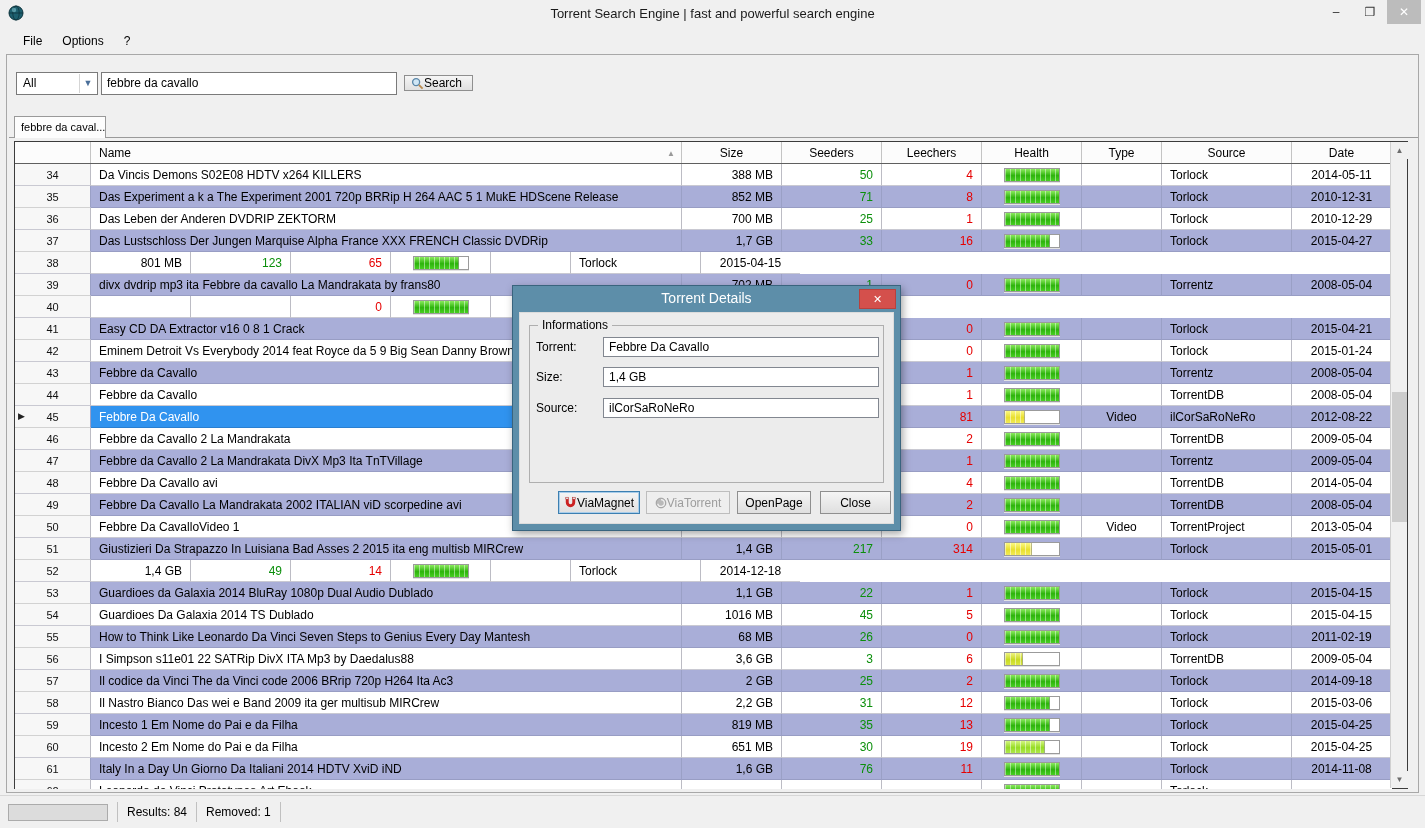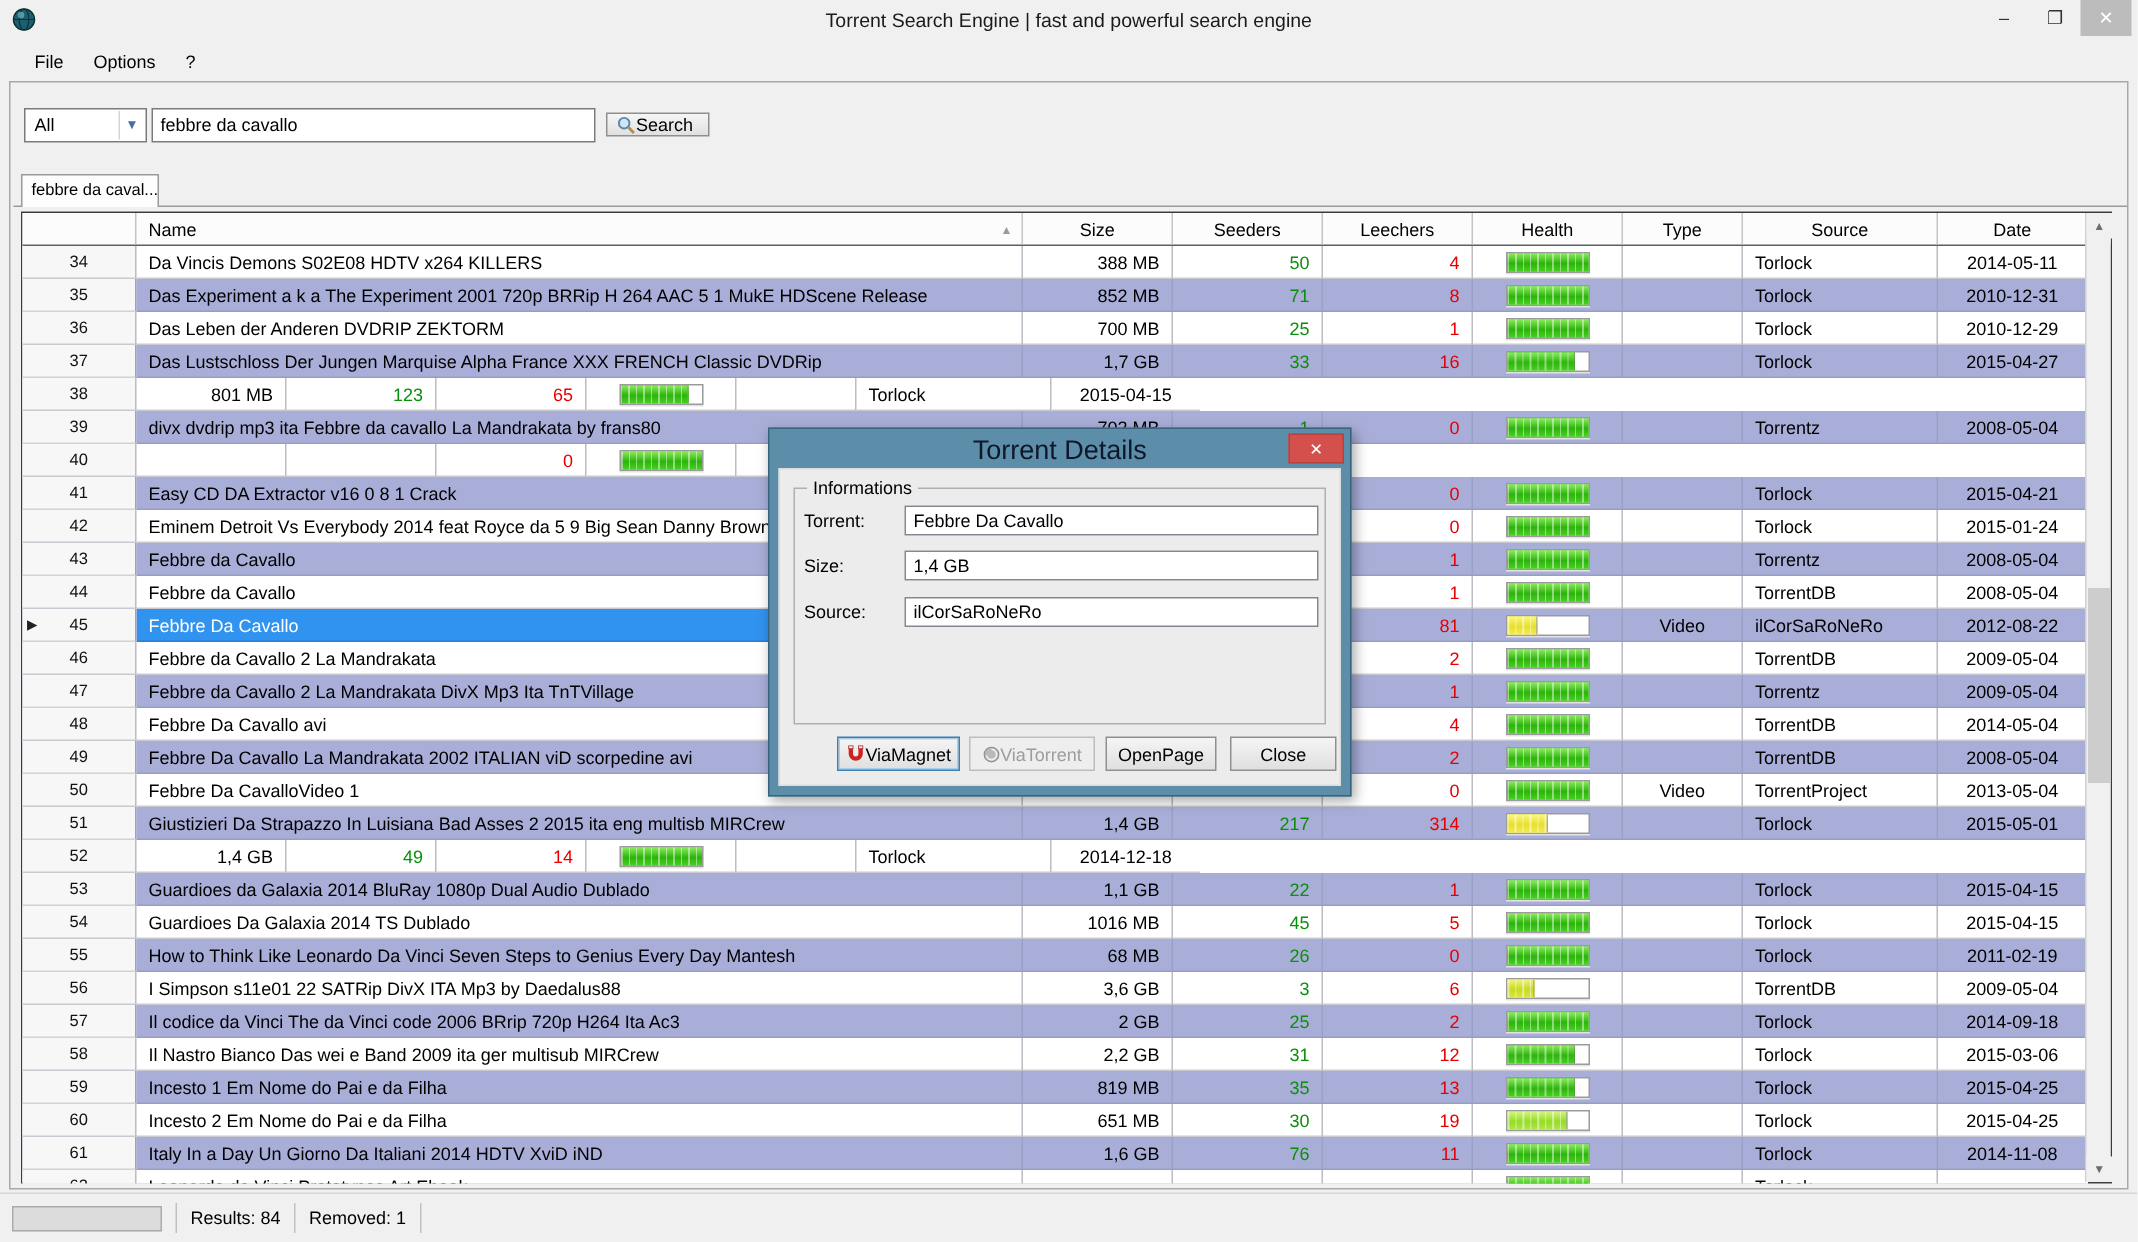--- a/index.html
+++ b/index.html
@@ -81,21 +81,21 @@
   .scroll-thumb { position:absolute; left:1px; width:15px; top:250px; height:130px; background:#cdcdcd; }
 
   
   .statusbar { position:absolute; left:0; top:795px; width:1425px; height:33px; background:#f0f0f0; border-top:1px solid #d7d7d7; display:flex; align-items:center; padding-left:8px; }
   .progress-box { width:100px; height:17px; background:#dcdcdc; border:1px solid #ababab; }
   .status-sep { width:1px; height:20px; background:#c0c0c0; margin:0 9px; }
   .status-text { font-size:12px; }
 
   
   .dialog { position:absolute; left:512px; top:285px; width:389px; height:246px; background:#5d8ea9; border:1px solid #39647e; box-shadow:2px 3px 8px rgba(0,0,0,.35); z-index:10; }
-  .dialog-title { position:absolute; left:0; right:0; top:4px; text-align:center; font-size:18px; color:#0f172a; }
+  .dialog-title { position:absolute; left:0; right:0; top:4px; text-align:center; font-size:14px; color:#ffffff; }
   .dialog-close { position:absolute; right:4px; top:3px; width:37px; height:20px; background:#d4504c; border:1px solid #b8413d; color:#fff; display:flex; align-items:center; justify-content:center; font-size:11px; font-weight:bold; }
   .dialog-body { position:absolute; left:6px; right:6px; top:26px; bottom:6px; background:#ececec; border:1px solid #dcdcdc; }
   .groupbox { position:absolute; left:9px; right:9px; top:12px; height:158px; border:1px solid #afafaf; }
   .groupbox-label { position:absolute; top:-8px; left:8px; background:#ececec; padding:0 4px; font-size:12px; }
   .field-row { position:absolute; left:0; right:0; height:22px; }
   .field-label { position:absolute; left:16px; top:3px; font-size:12px; }
   .field-input { position:absolute; left:83px; right:14px; height:20px; border:1px solid #828790; background:#fff; font-family:inherit; font-size:12px; padding:0 5px; }
   .dlg-buttons { position:absolute; left:0; right:0; bottom:8px; height:24px; }
   .dlg-btn { position:absolute; height:23px; border:1px solid #8f8f8f; background:linear-gradient(#f5f5f5,#dfdfdf); font-size:12px; display:flex; align-items:center; justify-content:center; gap:0; }
   .dlg-btn.focused { border:1px solid #3c7fb1; box-shadow:0 0 0 1px #a8cdea inset; }

